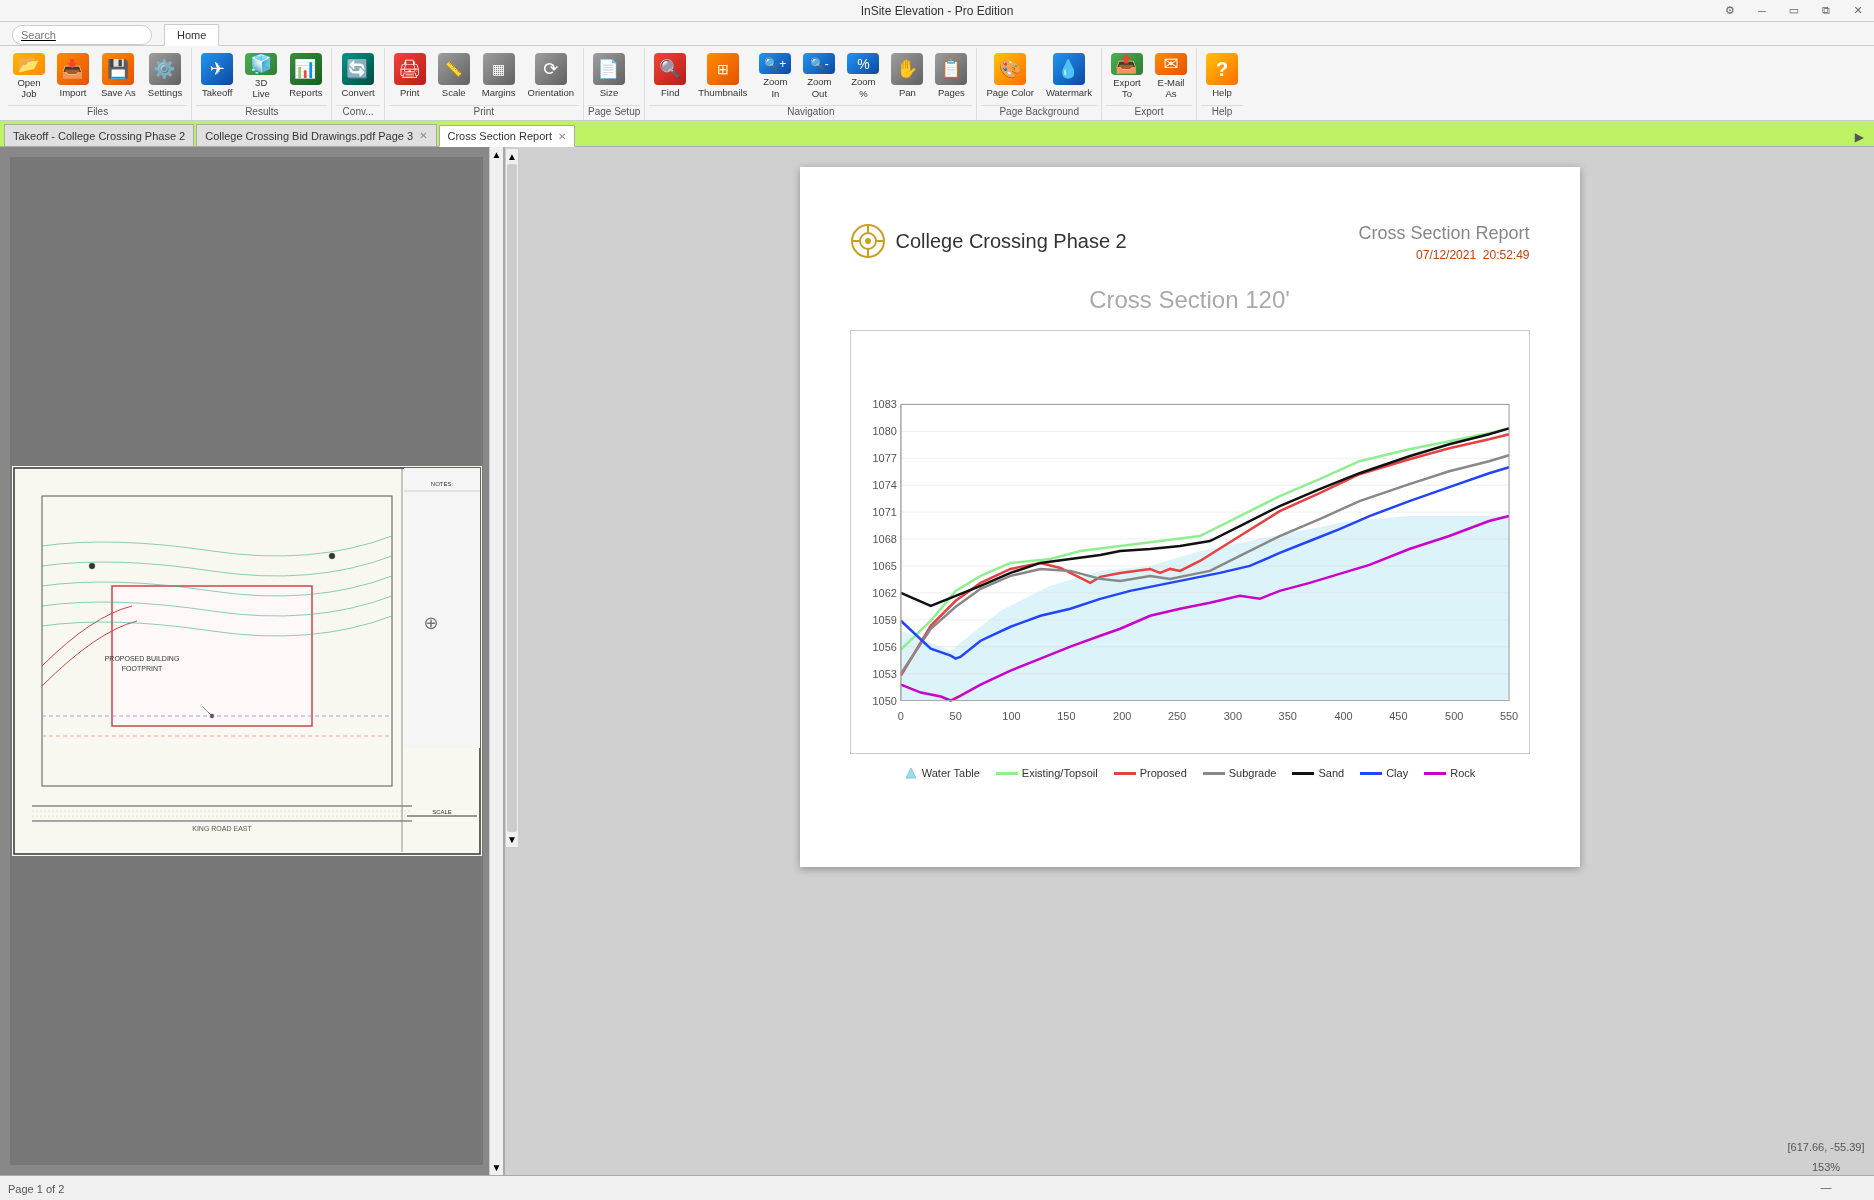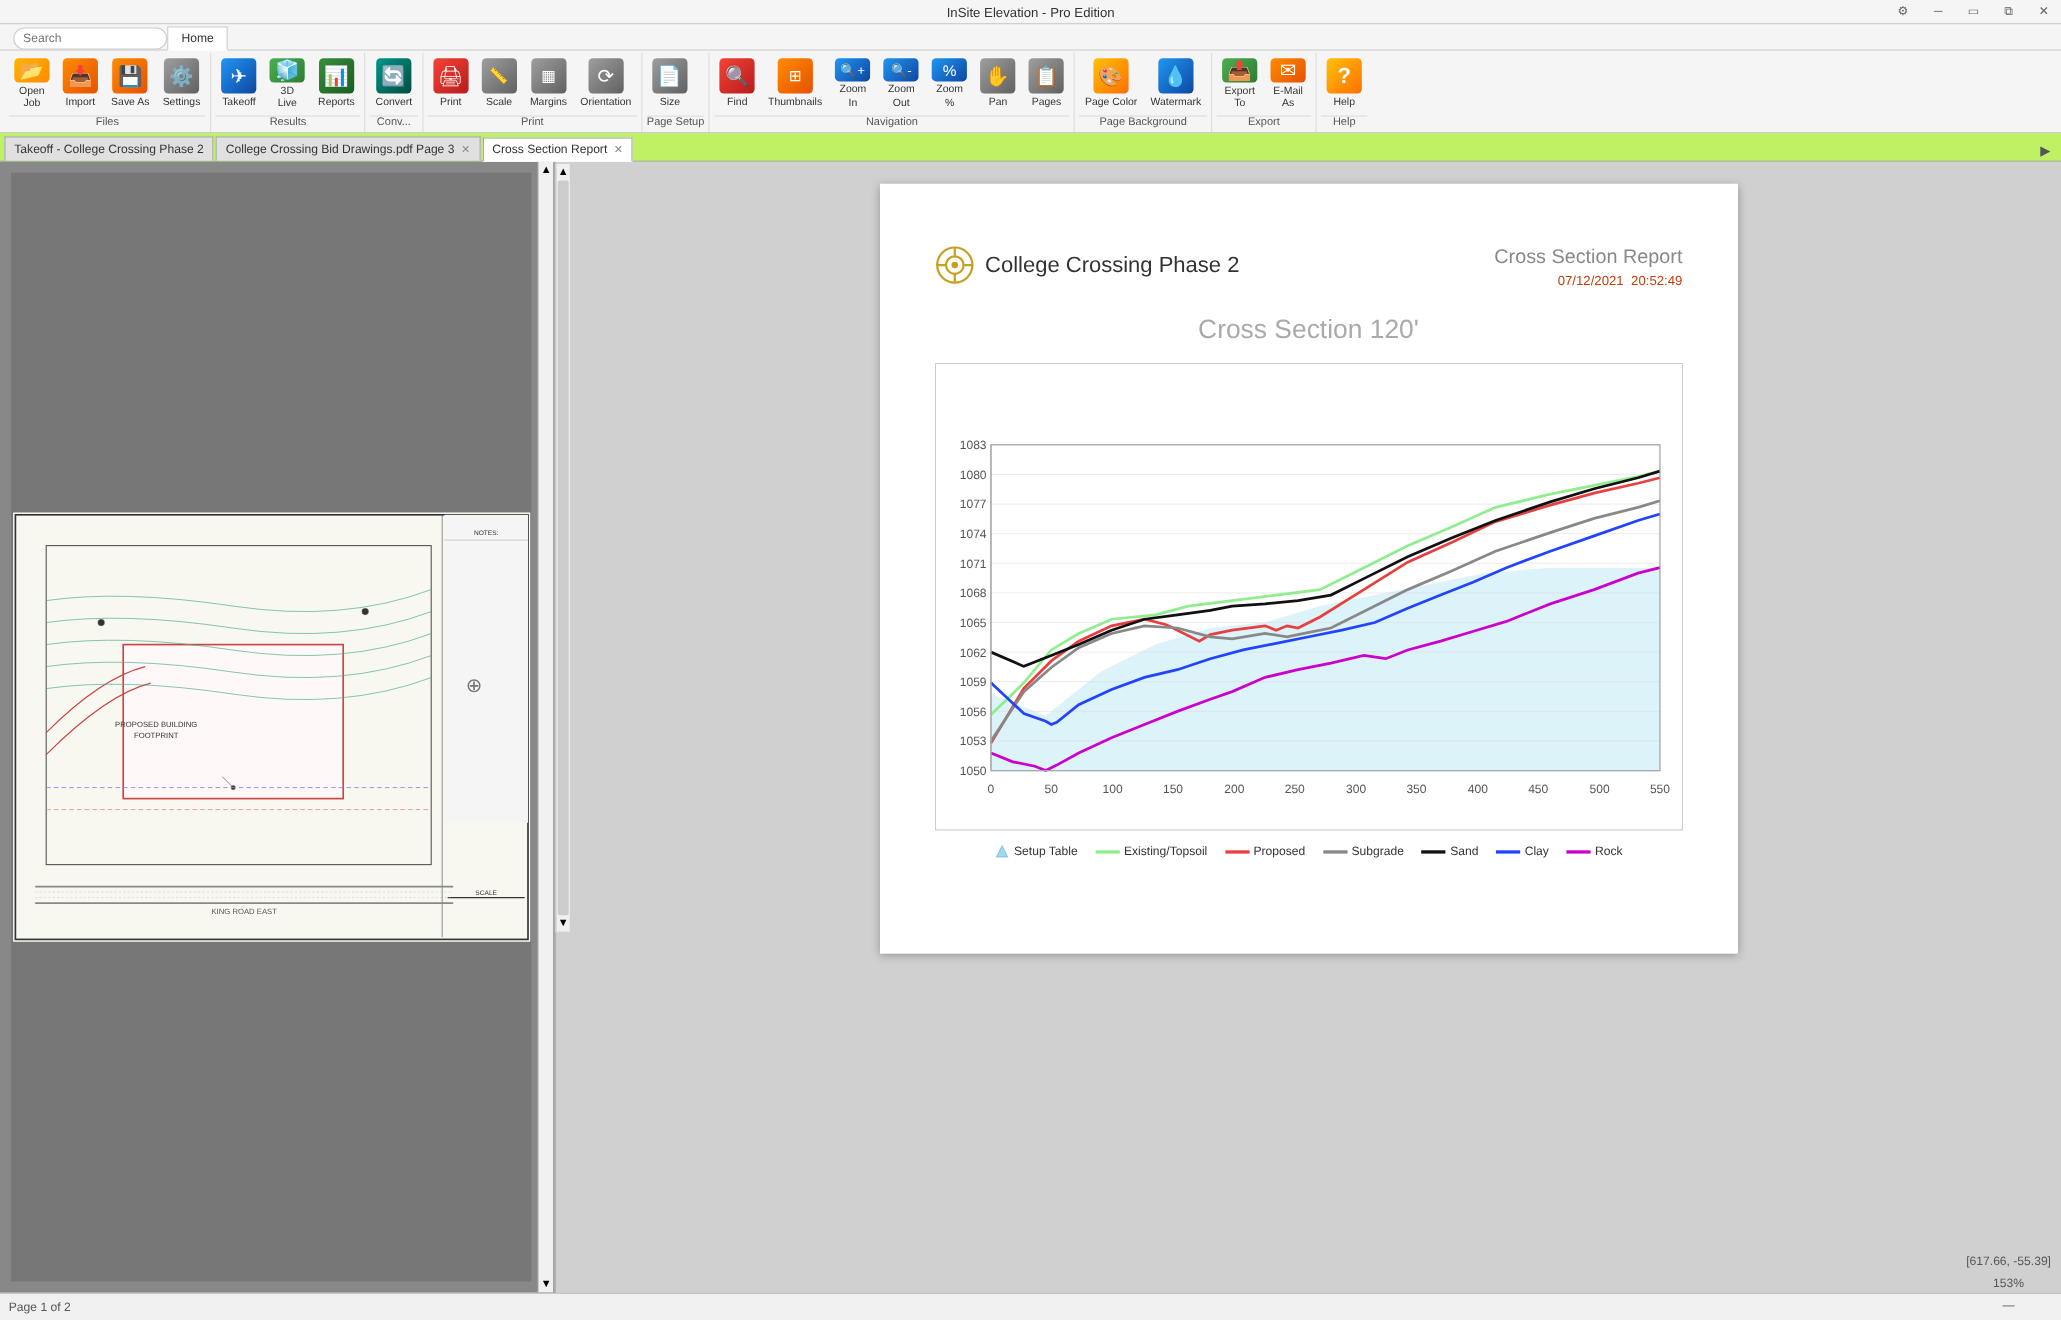--- a/index.html
+++ b/index.html
@@ -58,20 +58,21 @@
       height: 22px;
       display: flex;
       align-items: center;
     }
     .ribbon-tab.active {
       background: white;
       border-color: #ccc;
       border-bottom: 1px solid white;
       margin-bottom: -1px;
       z-index: 1;
+      margin-left: 12px;
     }
 
     .ribbon-content {
       display: flex;
       align-items: stretch;
       height: 74px;
       padding: 2px 4px 0;
     }
 
     .ribbon-group {
@@ -141,20 +142,21 @@
       margin-left: 8px;
     }
     .search-input {
       border: 1px solid #ccc;
       border-radius: 10px;
       padding: 2px 8px;
       font-size: 11px;
       width: 140px;
       height: 20px;
       outline: none;
+      text-decoration: underline;
     }
 
     
     .doc-tabs-bar {
       height: 26px;
       background: #bef264;
       border-bottom: 1px solid #aaa;
       display: flex;
       align-items: flex-end;
       padding-left: 4px;
@@ -857,21 +859,21 @@
           <line x1="50" y1="370" x2="660" y2="370" stroke="#aaa" stroke-width="1"></line>
           <line x1="50" y1="73" x2="50" y2="370" stroke="#aaa" stroke-width="1"></line>
         </svg>
       </div>
 
       <div class="chart-legend">
         <div class="legend-item">
           <svg width="14" height="14" viewBox="0 0 14 14">
             <polygon points="7,2 12,12 2,12" fill="#a0d8ef" stroke="#88c8df" stroke-width="1"></polygon>
           </svg>
-          <span>Setup Table</span>
+          <span>Water Table</span>
         </div>
         <div class="legend-item">
           <div style="width:22px;height:3px;background:#90EE90;"></div>
           <span>Existing/Topsoil</span>
         </div>
         <div class="legend-item">
           <div style="width:22px;height:3px;background:#e84040;"></div>
           <span>Proposed</span>
         </div>
         <div class="legend-item">

